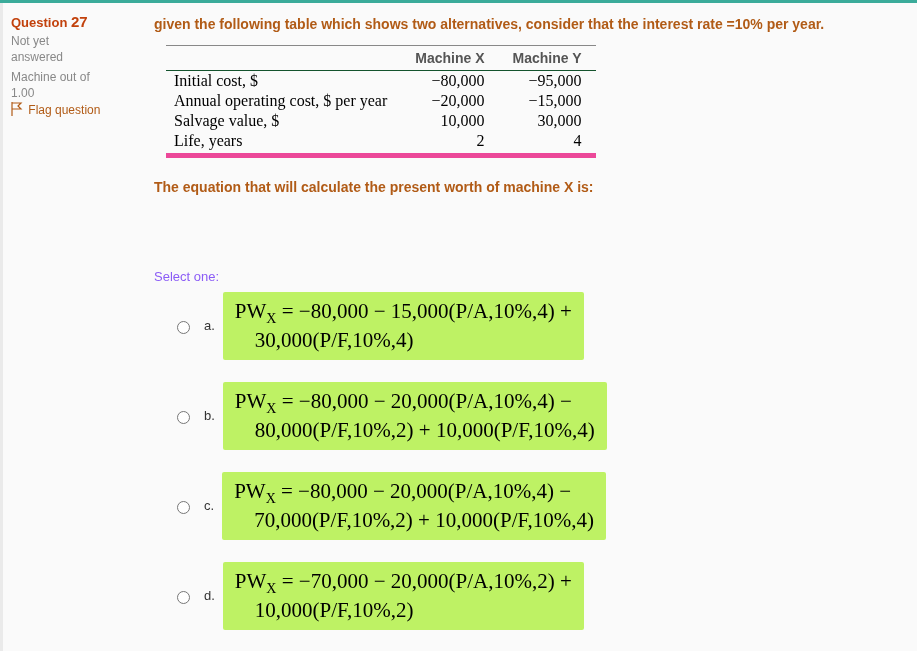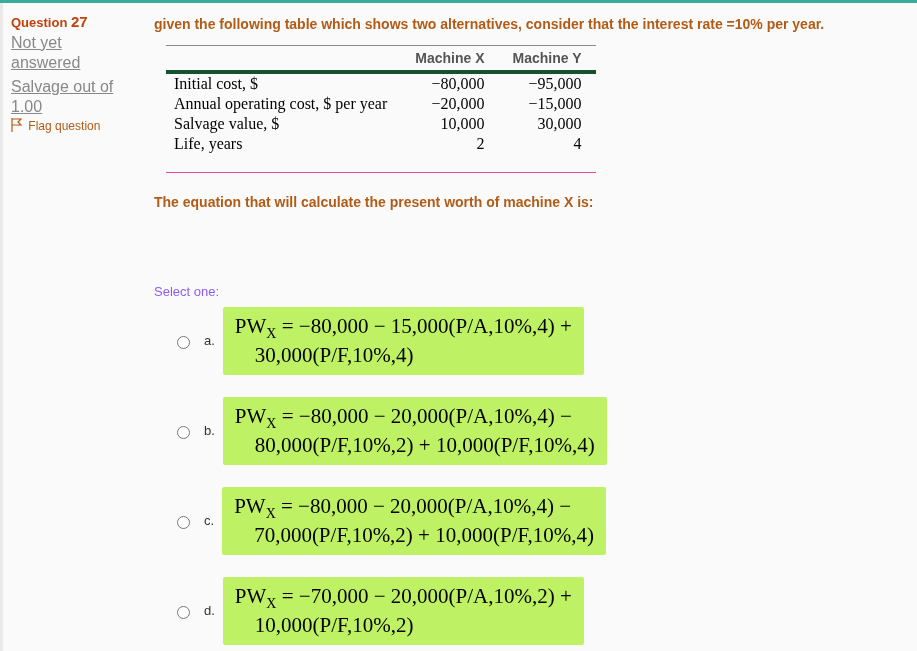--- a/index.html
+++ b/index.html
@@ -14,21 +14,21 @@
     display: flex;
   }
   .left-col {
     width: 146px;
     padding: 10px 12px 10px 8px;
     flex-shrink: 0;
     border-left: 3px solid #eaeaea;
   }
   .qno { color: #c2410c; font-weight: bold; margin-bottom: 4px; }
   .qno-num { font-size: 15px; }
-  .status-line { color: #888; margin-bottom: 2px; font-size: 16px; text-decoration: underline; }
+  .status-line { color: #888; margin-bottom: 2px; font-size: 12px; }
   .flag-line { margin-top: 0; font-size: 12px; }
   .flag-line a { color: #b15b16; text-decoration: none; }
   .flag-icon { display: inline-block; vertical-align: middle; margin-right: 2px; }
   .main-col {
     padding: 10px 16px 10px 8px;
     flex: 1;
     max-width: 760px;
   }
   .stem { color: #b15b16; font-weight: bold; font-size: 14px; line-height: 1.6; margin-bottom: 10px; }
   .tbl {
@@ -37,28 +37,28 @@
     font-family: "Times New Roman", serif;
     font-size: 16px;
     margin: 4px 0 18px 12px;
   }
   .tbl th {
     font-family: Verdana, Arial, sans-serif;
     font-size: 14px;
     color: #555;
     font-weight: bold;
     border-top: 1px solid #888;
-    border-bottom: 4px solid #14532d;
+    border-bottom: 1px solid #14532d;
     padding: 4px 14px;
     text-align: center;
   }
   .tbl th:first-child { text-align: left; }
   .tbl td { padding: 1px 14px; text-align: right; }
   .tbl td:first-child { text-align: left; padding-left: 8px; }
-  .tbl tr.last td { border-bottom: 1px solid #ec4899; padding-bottom: 19px; }
+  .tbl tr.last td { border-bottom: 5px solid #ec4899; padding-bottom: 3px; }
   .sel-one { color: #8b5cf6; margin-top: 70px; }
   .opt-wrap { margin-left: 18px; }
   .option {
     display: flex;
     align-items: center;
     margin: 8px 0 22px 0;
   }
   .option input[type="radio"] { margin-right: 14px; flex-shrink: 0; }
   .opt-letter {
     margin-right: 8px;
@@ -81,21 +81,21 @@
 </head>
 <body>
 
 <div class="left-col">
   <div class="qno">
     <span>Question</span>
     <span class="qno-num">27</span>
   </div>
   <div class="status-line">Not yet</div>
   <div class="status-line">answered</div>
-  <div class="status-line" style="margin-top:6px;">Salvage out of</div>
+  <div class="status-line" style="margin-top:6px;">Machine out of</div>
   <div class="status-line">1.00</div>
   <div class="flag-line">
     <a href="#">
       <span class="flag-icon">
         <svg width="12" height="14" viewBox="0 0 12 14">
             <path d="M1 0 L1 14 M1 1 L10 1 L7 4 L10 7 L1 7" stroke="#b15b16" stroke-width="1.2" fill="none"></path>
           </svg>
       </span>
       <span>Flag question</span>
     </a>

